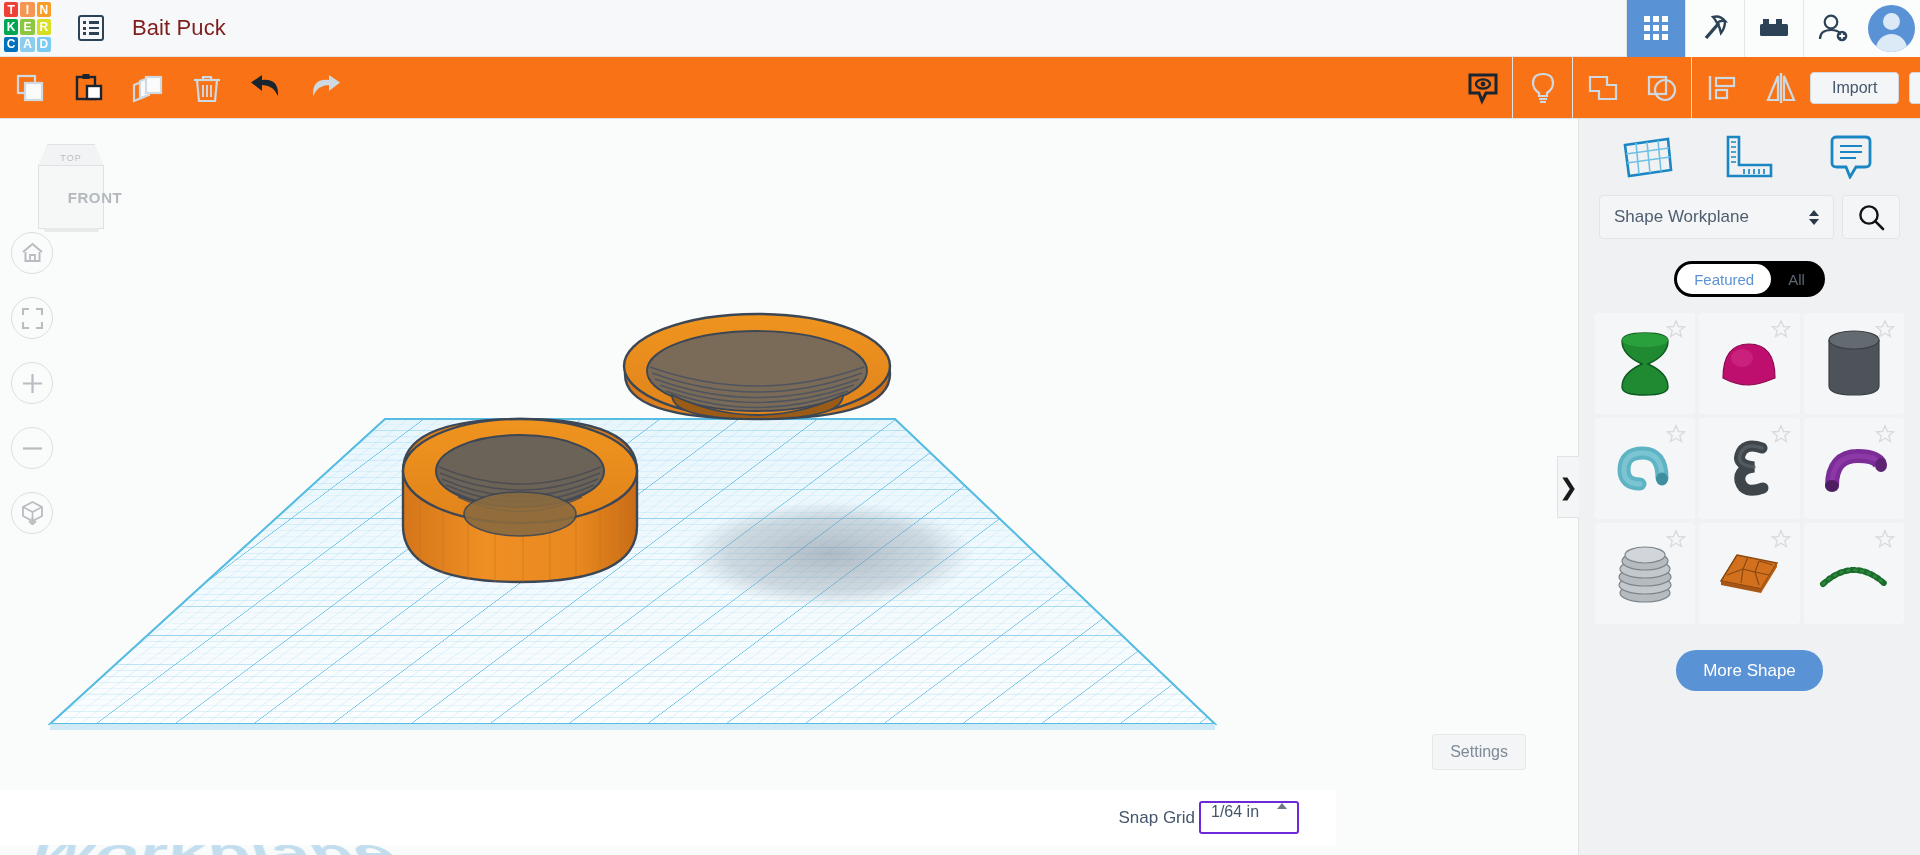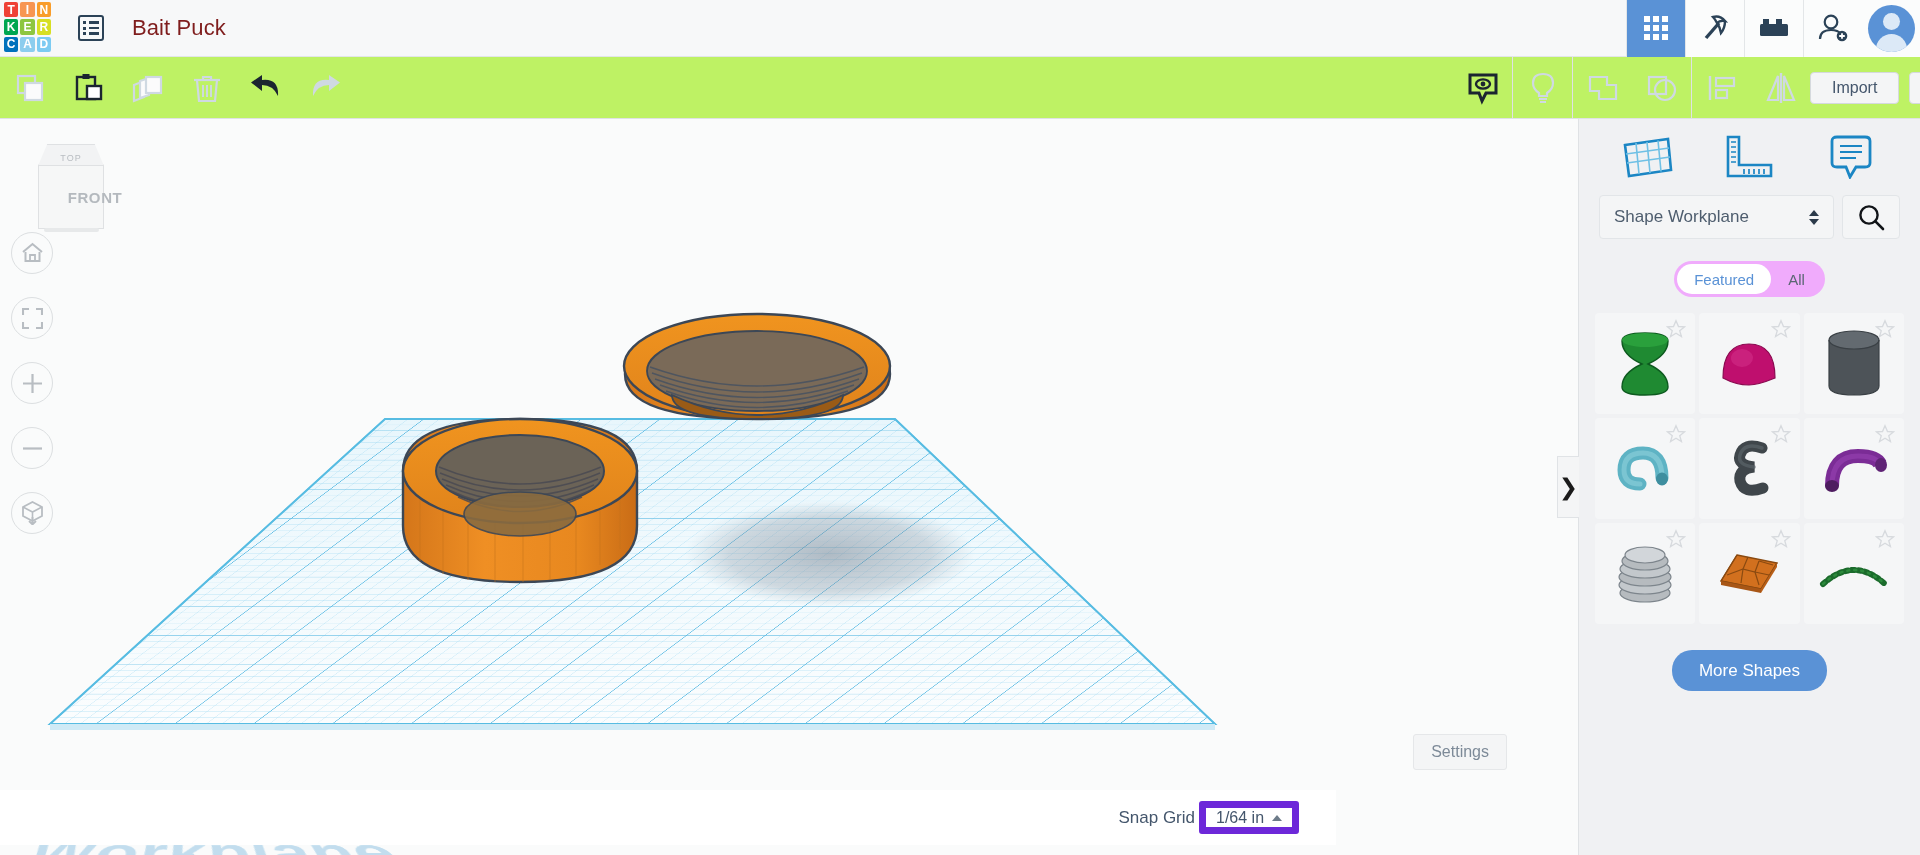--- a/index.html
+++ b/index.html
@@ -61,21 +61,21 @@
     background: #dce9f7; left: 15px; top: 8px;
   }
   .avatar::after {
     content: ""; position: absolute; width: 31px; height: 22px; border-radius: 16px 16px 0 0;
     background: #dce9f7; left: 8px; top: 29px;
   }
 
   
   .toolbar {
     position: absolute; top: 57px; left: 0; width: 1920px; height: 62px;
-    background: #bef264; border-bottom: 1px solid #dfe2e5;
+    background: #f97316; border-bottom: 1px solid #dfe2e5;
     display: flex; align-items: center;
   }
   .tool-group { display: flex; align-items: center; height: 62px; }
   .tool-btn {
     width: 59px; height: 62px; display: flex; align-items: center; justify-content: center;
     cursor: pointer; background: transparent;
   }
   .divider-v { width: 1px; height: 62px; background: #dfe2e5; }
   .act-btns { margin-left: auto; display: flex; align-items: center; gap: 10px; padding-right: 22px; }
   .act-btn {
@@ -116,33 +116,33 @@
   .workplane-wrap { position: absolute; left: 0; top: 0; width: 1578px; height: 736px; }
   .wp-label {
     position: absolute; left: 40px; top: 712px; font-size: 62px; font-style: italic;
     font-weight: bold; color: #bfdced; letter-spacing: 1px;
     transform: perspective(300px) rotateX(58deg) skewX(-13deg);
     transform-origin: left top; opacity: .95; white-space: nowrap;
   }
 
   
   .settings-btn {
-    position: absolute; right: 71px; bottom: 85px; height: 36px; padding: 0 17px;
+    position: absolute; right: 52px; bottom: 85px; height: 36px; padding: 0 17px;
     background: #f4f5f6; border: 1px solid #e5e7e9; border-radius: 3px;
     display: flex; align-items: center; font-size: 16px; color: #7d8a98; cursor: pointer;
   }
   .snapbar {
     position: absolute; left: 0; bottom: 10px; width: 1336px; height: 55px;
     background: #ffffff; display: flex; align-items: center; justify-content: flex-end;
     padding-right: 37px; gap: 4px;
   }
   .snap-label { font-size: 17px; color: #44566c; }
   .snap-select {
-    width: 100px; height: 33px; border: 7px solid #6d28d9; border-radius: 3px;
-    background: #fff; display: flex; align-items: center; padding: 0 10px;
+    width: 100px; height: 33px; border: 2px solid #6d28d9; border-radius: 3px;
+    background: #fff; display: flex; align-items: flex-start; padding: 0 10px;
     font-size: 16px; color: #44566c; cursor: pointer; position: relative;
   }
   .snap-caret {
     position: absolute; right: 10px; width: 0; height: 0;
     border-left: 5px solid transparent; border-right: 5px solid transparent;
     border-bottom: 6px solid #6d7b89;
   }
 
   
   .rpanel {
@@ -165,21 +165,21 @@
   }
   .updown { position: absolute; right: 14px; display: flex; flex-direction: column; gap: 3px; }
   .updown .u { width:0;height:0;border-left:5px solid transparent;border-right:5px solid transparent;border-bottom:6px solid #2b3a4a; }
   .updown .d { width:0;height:0;border-left:5px solid transparent;border-right:5px solid transparent;border-top:6px solid #2b3a4a; }
   .rp-search-btn {
     width: 58px; height: 44px; background: #f4f5f6; border: 1px solid #e2e5e8; border-radius: 4px;
     display: flex; align-items: center; justify-content: center; cursor: pointer;
   }
   .seg-wrap { display: flex; justify-content: center; margin-top: 22px; }
   .seg {
-    background: #f0abfc; border-radius: 18px; padding: 3px; display: flex; align-items: flex-end;
+    background: #000000; border-radius: 18px; padding: 3px; display: flex; align-items: flex-end;
   }
   .seg-item {
     height: 30px; padding: 0 17px; border-radius: 16px; display: flex; align-items: center;
     font-size: 15px; color: #5a6673; cursor: pointer;
   }
   .seg-item.active { background: #ffffff; color: #5a92d6; }
 
   .shape-grid {
     display: grid; grid-template-columns: repeat(3, 1fr); gap: 4px;
     padding: 16px 16px 0 16px;
@@ -675,17 +675,17 @@
           <path d="M5 30 Q36 2 67 30" fill="none" stroke="#1b6b2c" stroke-width="6" stroke-linecap="round" stroke-dasharray="3 3.5"></path>
           <path d="M5 30 Q36 2 67 30" fill="none" stroke="#2c8a3c" stroke-width="2.5" stroke-linecap="round" stroke-dasharray="2 5"></path>
         </svg>
         <svg class="star" viewBox="0 0 24 24">
             <path d="M12 2 L15 9 L22 9.5 L16.5 14 L18.5 21 L12 17 L5.5 21 L7.5 14 L2 9.5 L9 9 Z" fill="none" stroke="#d7dade" stroke-width="1.6"></path>
           </svg>
       </div>
     </div>
 
     <div class="more-wrap">
-      <button class="more-btn">More Shapes</button>
+      <button class="more-btn">More Shape</button>
     </div>
   </div>
 
 </div>
 
 </body></html>

